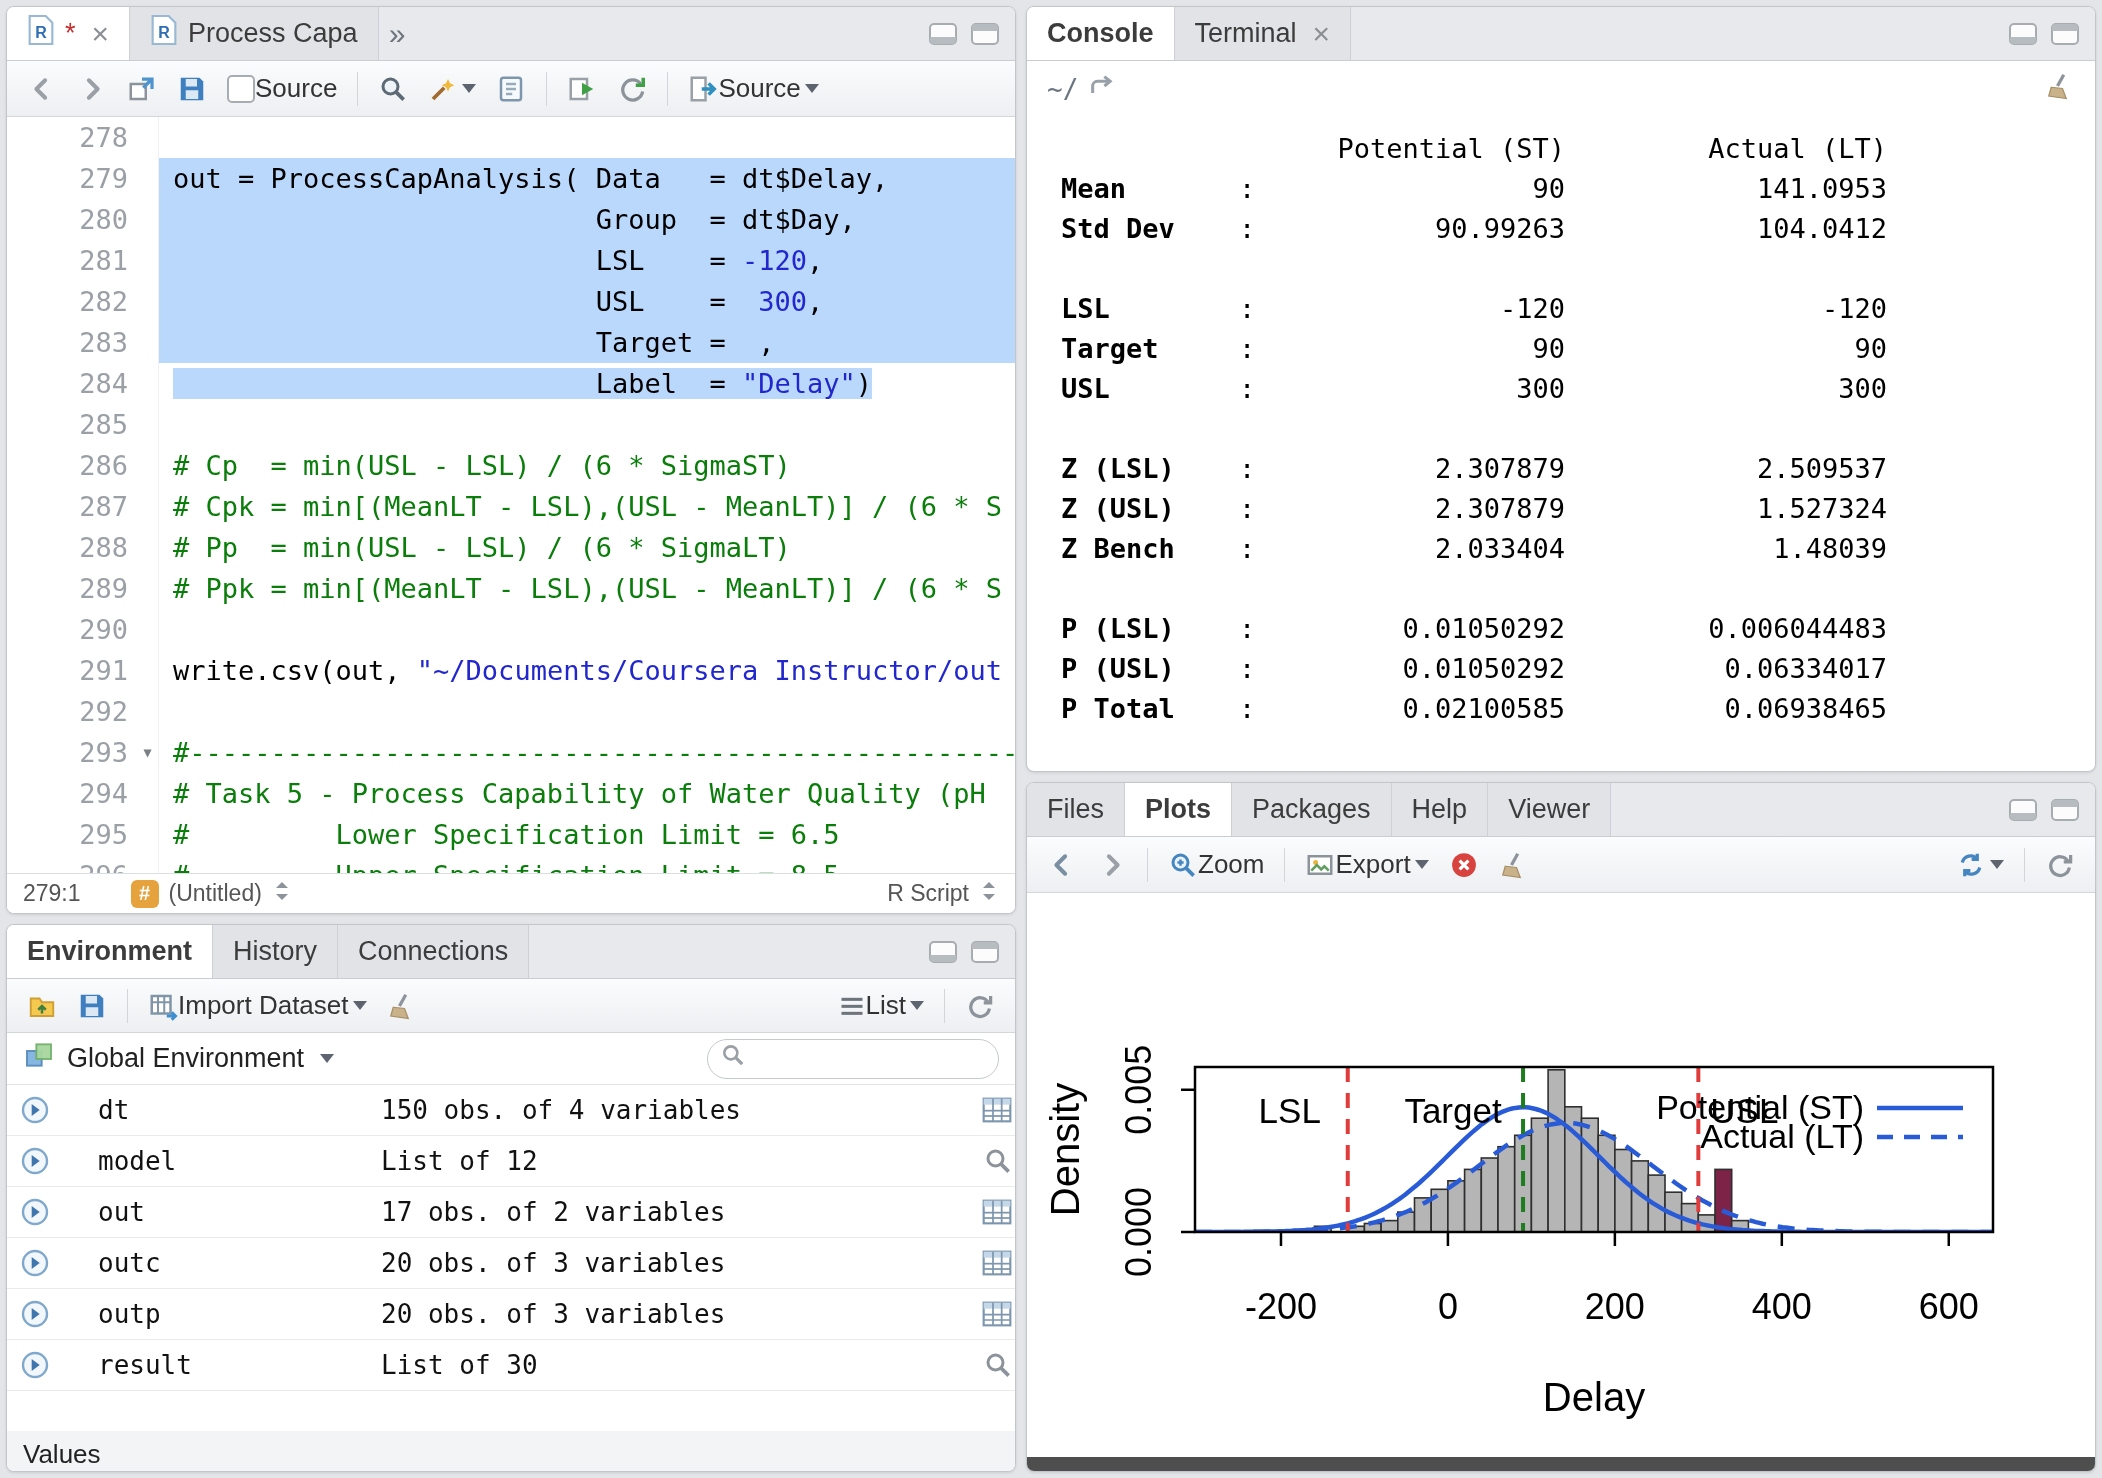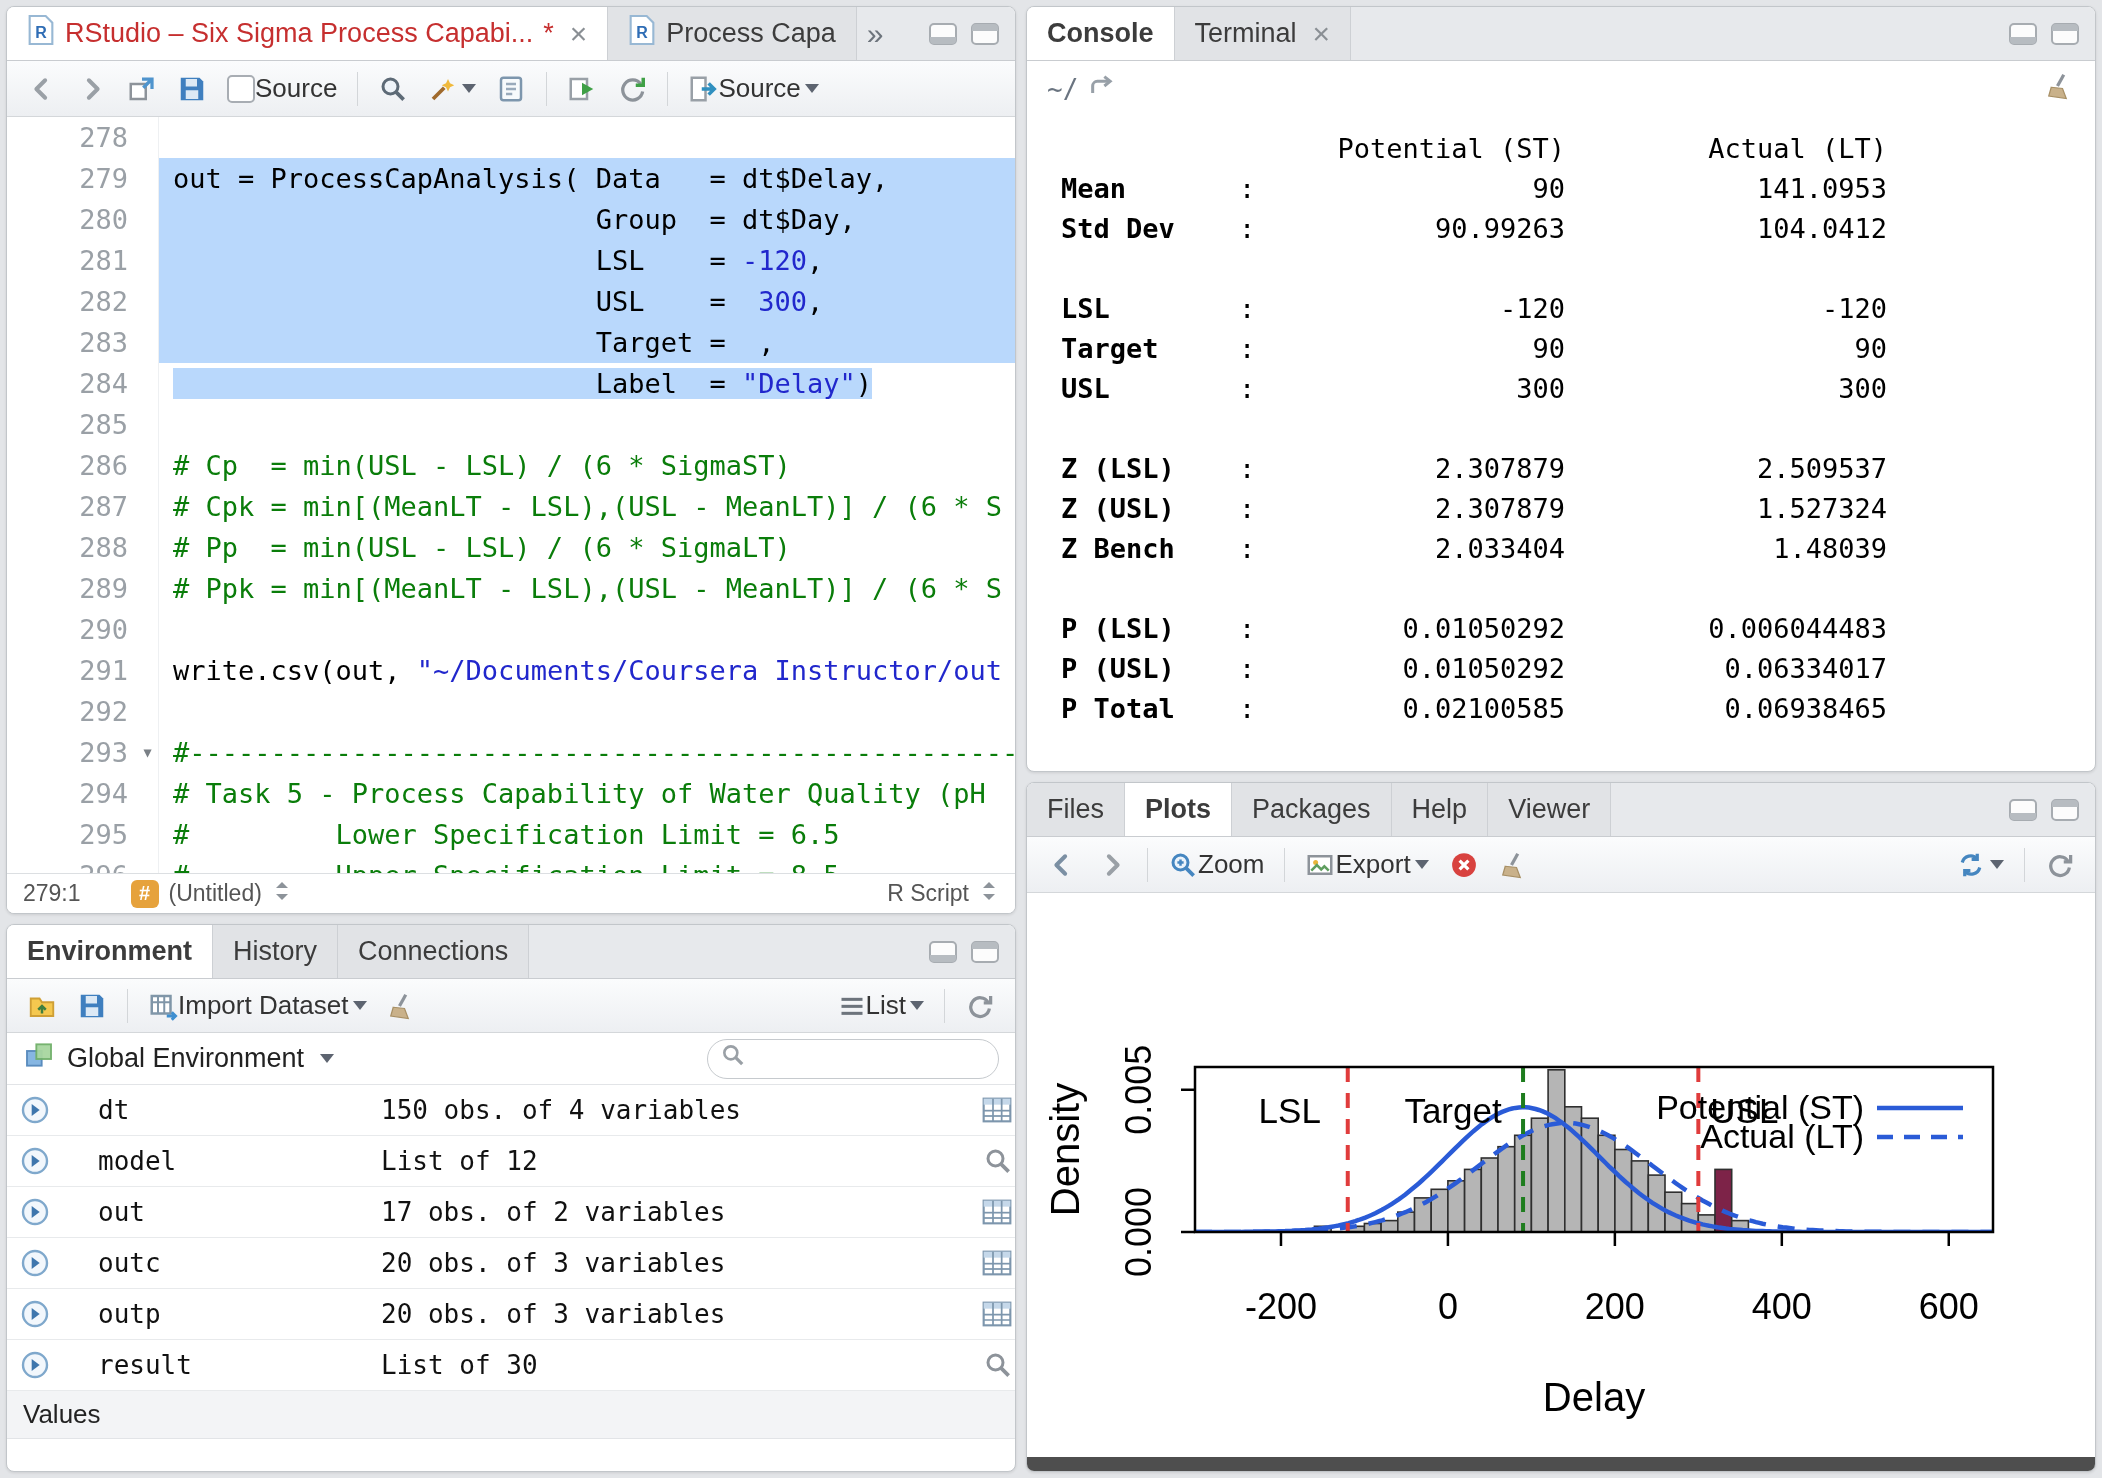--- a/index.html
+++ b/index.html
@@ -60,42 +60,41 @@
   
   .globalenv{height:52px;display:flex;align-items:center;gap:12px;padding:0 16px;border-bottom:1px solid #e2e4e7;font-size:27px;color:#222;flex:none;}
   .searchbox{margin-left:auto;width:292px;height:40px;border:1px solid #c6cace;border-radius:20px;display:flex;align-items:center;gap:8px;padding:0 12px;background:#fff;}
   .searchbox input{border:none;outline:none;width:220px;font-size:24px;background:transparent;}
   .env-list{flex:1;overflow:hidden;font-family:"DejaVu Sans Mono",monospace;font-size:26px;color:#111;}
   .env-row{height:51px;display:flex;align-items:center;border-bottom:1px solid #e8eaec;padding:0 2px 0 12px;gap:35px;}
   .env-arrow{width:44px;flex:none;display:flex;align-items:center;}
   .env-name{width:248px;flex:none;}
   .env-desc{flex:1;}
   .env-right{flex:none;display:flex;align-items:center;}
-  .env-section{height:48px;display:flex;align-items:center;background:#f3f4f6;border-bottom:1px solid #e2e4e7;font-family:"Liberation Sans",sans-serif;font-size:26px;color:#222;padding:0 16px;}
+  .env-section{height:48px;display:flex;align-items:center;background:#f3f4f6;border-bottom:1px solid #e2e4e7;font-family:"Liberation Sans",sans-serif;font-size:26px;color:#222;padding:0 16px;margin-top:40px;}
   .env-row.partial{height:40px;border-bottom:none;}
 
   
   .plot-area{flex:1;background:#fff;overflow:hidden;}
   .bottom-strip{height:14px;background:#4e4e4e;flex:none;}
 </style>
 </head>
 <body>
 
 <div class="app">
 
   <div class="col" id="col-left">
 
     <div class="pane" id="pane-source">
       <div class="tabbar">
         <div class="tab active tab-red">
           <span><svg width="28" height="32" viewBox="0 0 21 24">
                 <path d="M2 1.5h12l5 5V22.5H2z" fill="#fff" stroke="#98b8d4" stroke-width="1.6"></path>
                 <text x="10.5" y="18" font-size="12" font-weight="bold" fill="#2f6db5" text-anchor="middle">R</text>
               </svg></span>
-          <span>RStudio – Six Sigma Process Capabi...</span>
           <span>*</span>
           <span class="tab-close">×</span>
         </div>
         <div class="tab">
           <span><svg width="28" height="32" viewBox="0 0 21 24">
                 <path d="M2 1.5h12l5 5V22.5H2z" fill="#fff" stroke="#98b8d4" stroke-width="1.6"></path>
                 <text x="10.5" y="18" font-size="12" font-weight="bold" fill="#2f6db5" text-anchor="middle">R</text>
               </svg></span>
           <span>Process Capa</span>
         </div>

